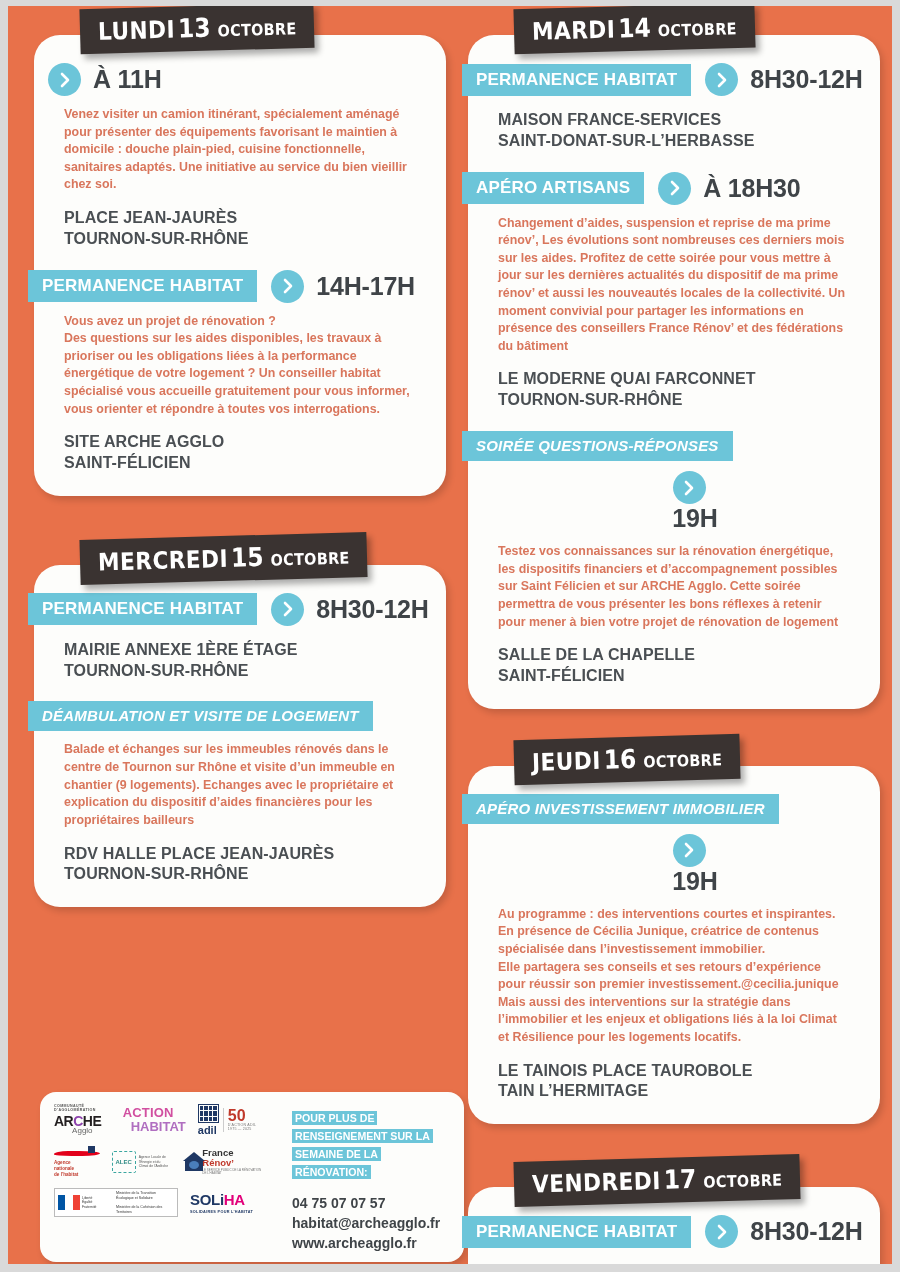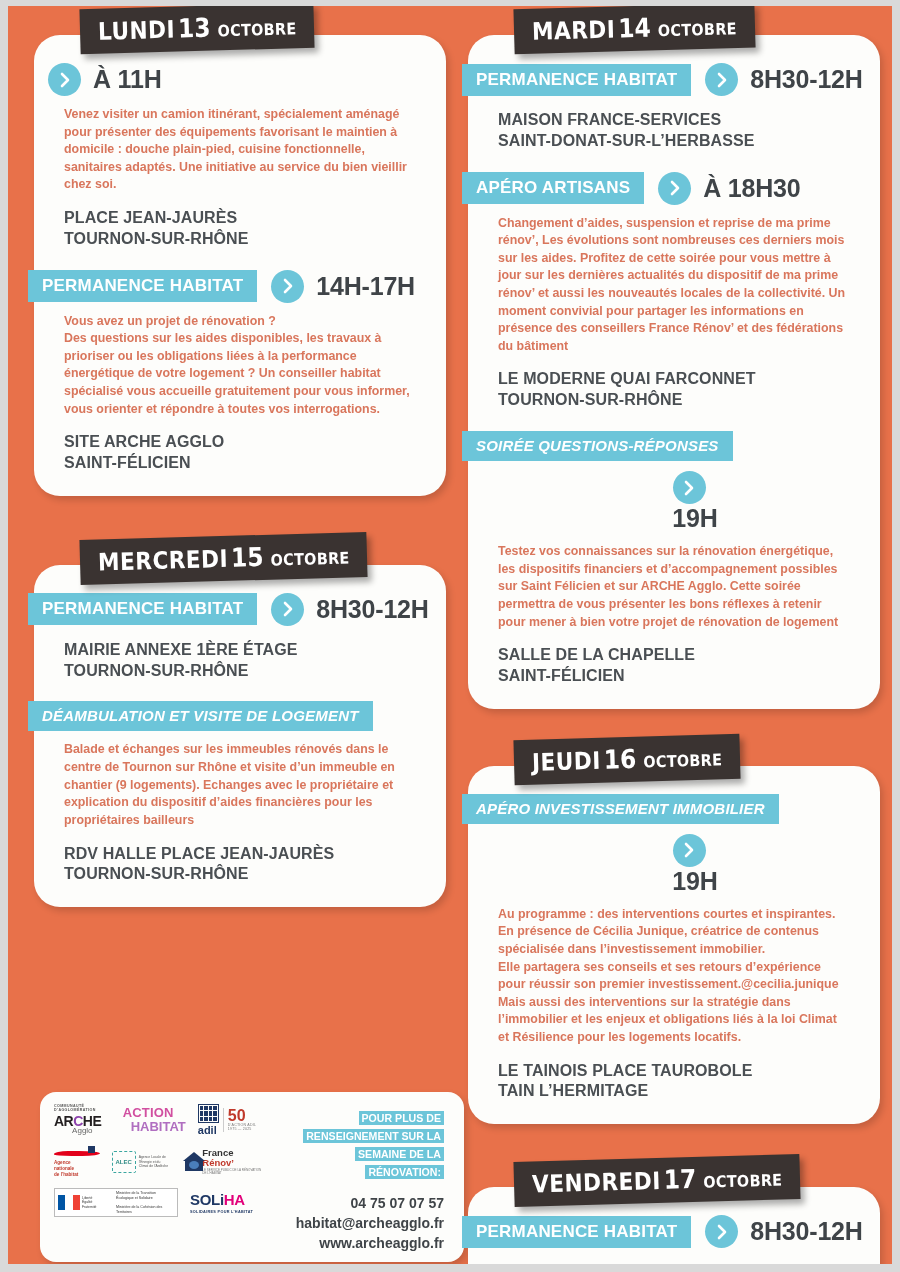--- a/index.html
+++ b/index.html
@@ -163,21 +163,21 @@
   .alec-txt{font-size:3.4px;color:#555;margin-left:3px;line-height:1.3;width:32px;}
   .lg-fr{display:flex;align-items:center;}
   .fr-house{width:22px;height:20px;position:relative;margin-right:3px;}
   .fr-house .roof{position:absolute;left:0;top:0;width:0;height:0;border-left:11px solid transparent;border-right:11px solid transparent;border-bottom:9px solid #1f3864;}
   .fr-house .body{position:absolute;left:2px;top:8px;width:18px;height:11px;background:#1f3864;}
   .fr-house .dot{position:absolute;left:6px;top:9px;width:10px;height:8px;background:#4a7ebb;border-radius:50%;}
   .fr-txt .f1{font-size:9.5px;font-weight:bold;color:#333;line-height:1.05;display:block;}
   .fr-txt .f2{font-size:9.5px;font-weight:bold;color:#c0392b;line-height:1.05;display:block;}
   .fr-txt .f3{font-size:3px;color:#777;display:block;line-height:1.3;margin-top:1px;}
 
-  .contact{position:absolute;left:252px;top:16px;width:152px;text-align:right;}
+  .contact{position:absolute;left:252px;top:16px;width:152px;}
   .contact-title{
     background:#6cc5d9;color:#fff;font-weight:bold;font-size:10.6px;
     line-height:1.42;display:inline;
     box-decoration-break:clone;-webkit-box-decoration-break:clone;
     padding:1px 3px;
   }
   .contact-lines{margin-top:14px;}
   .contact-lines div{
     font-size:14px;font-weight:bold;color:#3f4448;line-height:1.42;
   }

